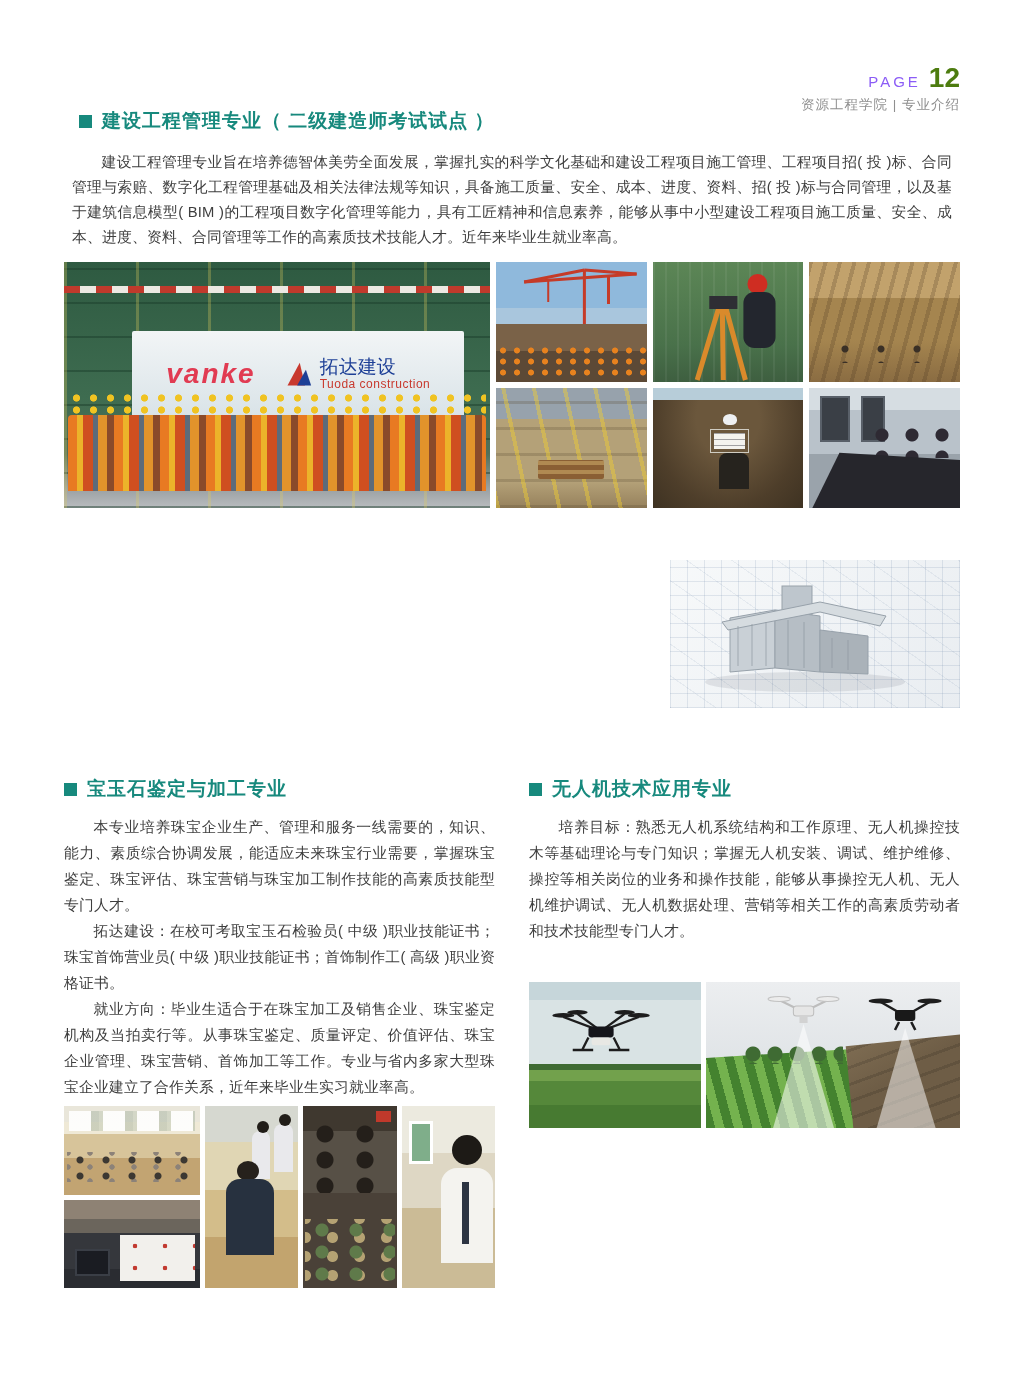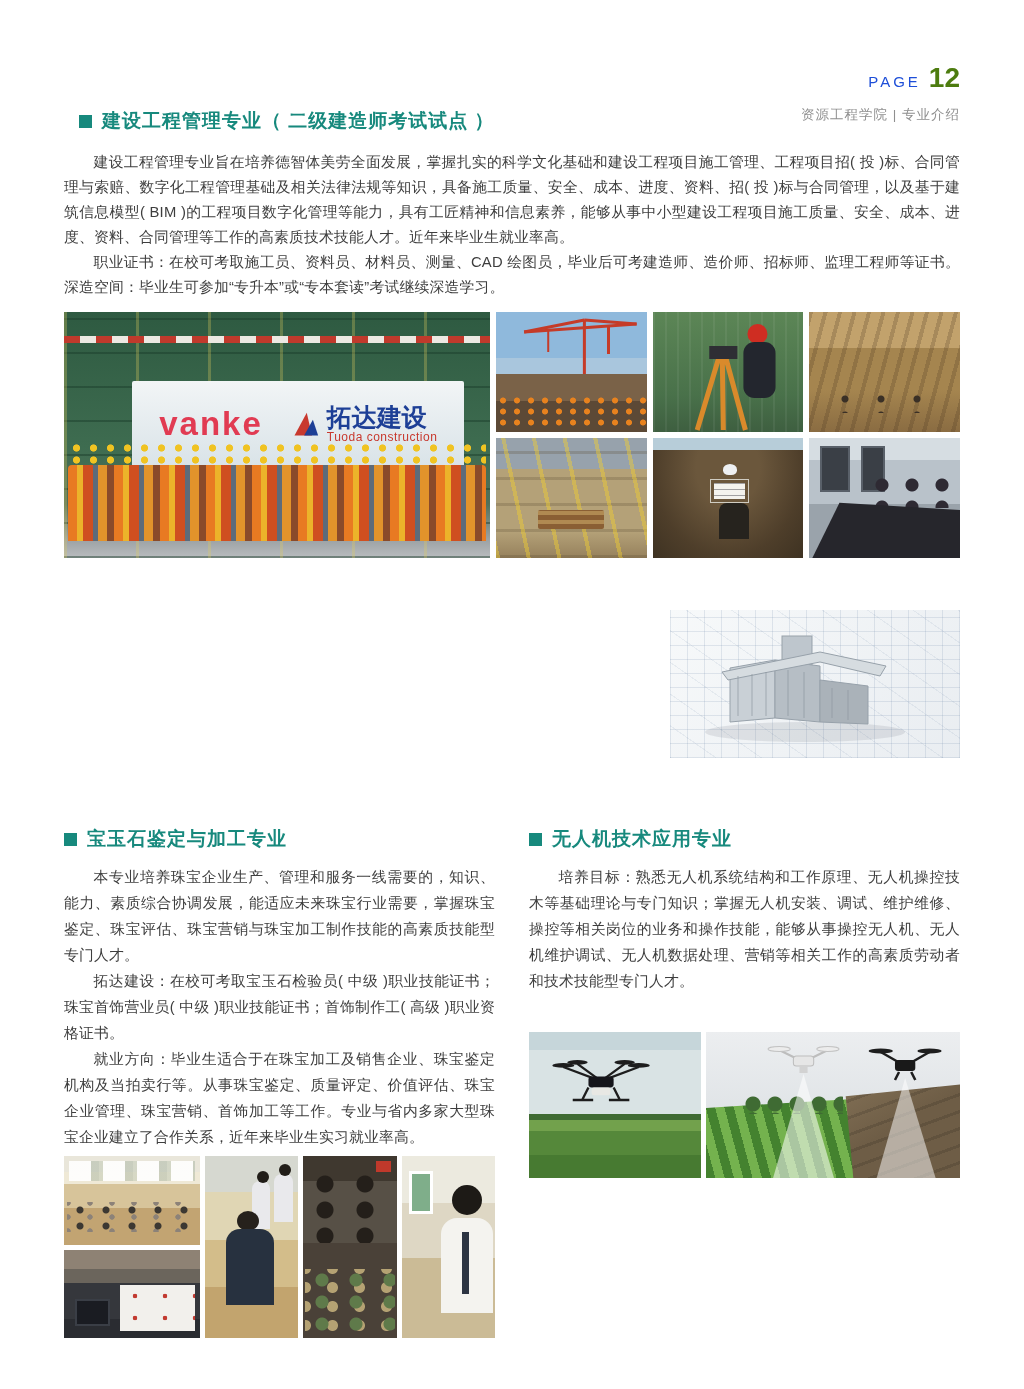--- a/index.html
+++ b/index.html
@@ -3,49 +3,49 @@
 <meta charset="utf-8">
 <style>
   * { box-sizing: border-box; }
   html,body { margin:0; padding:0; background:#ffffff; }
   body { font-family: "Liberation Sans", "DejaVu Sans", sans-serif; }
   .page { position:relative; width:1024px; height:1389px; background:#ffffff; overflow:hidden; }
 
   
   .page-head { position:absolute; top:62px; right:64px; text-align:right; }
   .page-head-top { display:flex; align-items:baseline; justify-content:flex-end; gap:8px; }
-  .page-label { color:#1d4ed8; font-size:15px; letter-spacing:3px; }
+  .page-label { color:#8b5cf6; font-size:15px; letter-spacing:3px; }
   .page-num { color:#4d7c0f; font-size:28px; font-weight:bold; }
-  .page-sub { color:#8f8f8f; font-size:13.5px; margin-top:12px; letter-spacing:1px; }
+  .page-sub { color:#8f8f8f; font-size:13.5px; margin-top:2px; letter-spacing:1px; }
 
   
   .content { padding:0 64px; }
   .sec-heading { display:flex; align-items:center; color:#17897d; font-size:19px; font-weight:bold; letter-spacing:1px; }
   .bullet { width:13px; height:13px; background:#17897d; margin-right:10px; flex:0 0 auto; }
-  .body-text p { margin:0; font-size:14.8px; line-height:25px; color:#3e3e3e; text-align:justify; text-indent:2em; letter-spacing:.2px; }
+  .body-text p { margin:8px; font-size:14.8px; line-height:25px; color:#3e3e3e; text-align:justify; text-indent:2em; letter-spacing:.2px; }
   .sec1-heading { margin-top:108px;padding-left:15px; }
   .sec1-text { margin-top:16px; }
 
   
   .collage1 { margin-top:12px; display:flex; gap:6px; height:246px; }
   .photo { position:relative; overflow:hidden; }
   .photo-main { width:426px; flex:0 0 auto;
     background:
       repeating-linear-gradient(90deg, rgba(223,204,94,.30) 0 3px, rgba(0,0,0,0) 3px 72px),
       repeating-linear-gradient(0deg, rgba(24,58,40,.45) 0 2px, rgba(0,0,0,0) 2px 34px),
       linear-gradient(180deg,#2e5a41 0%,#3e6c50 55%,#53705a 78%,#9aa0a2 92%,#b9bcbf 100%); }
   .stripe-bar { position:absolute; top:24px; left:0; right:0; height:7px;
     background:repeating-linear-gradient(90deg,#c03a2c 0 16px,#ece9e2 16px 32px); }
   .banner { position:absolute; left:16%; top:28%; width:78%; height:35%;
     background:linear-gradient(180deg,#f2f5f6,#d9e3e8); border-radius:2px;
     display:flex; align-items:center; justify-content:center; gap:28px; }
-  .vanke { color:#e13b52; font-size:33px; font-weight:bold; letter-spacing:2px; }
+  .vanke { color:#e13b52; font-size:28px; font-weight:bold; letter-spacing:2px;font-style:italic; }
   .tuoda { display:flex; align-items:center; gap:8px; }
   .tuoda-txt { display:flex; flex-direction:column; line-height:1.1; }
-  .tuoda-cn { color:#1d3f96; font-weight:bold; font-size:25px; }
+  .tuoda-cn { color:#1d3f96; font-weight:normal; font-size:19px; }
   .tuoda-en { color:#c8392e; font-size:12px; letter-spacing:.5px; }
   .calli { position:absolute; left:9%; right:7%; top:65%; height:13%;
     background:repeating-linear-gradient(90deg, rgba(199,62,50,.25) 0 46px, rgba(0,0,0,0) 46px 84px);
     filter:blur(2px); }
   .helmets { position:absolute; left:1%; right:1%; bottom:36%; height:11%;
     background-image:radial-gradient(circle 4px,#f0c322 0 3.2px,rgba(0,0,0,0) 4px);
     background-size:17px 12px; }
   .crowd { position:absolute; left:1%; right:1%; bottom:7%; height:31%; border-radius:4px 4px 0 0;
     background:repeating-linear-gradient(90deg,#e87a22 0 9px,#ecb32a 9px 15px,#cf4f20 15px 25px,#5d6b7a 25px 30px,#e2932b 30px 39px,#8a4a2a 39px 46px); }
 
@@ -169,21 +169,20 @@
   </div>
 
   <div class="content">
 
     <div class="sec-heading sec1-heading">
       <span class="bullet"></span>
       <span>建设工程管理专业（ 二级建造师考试试点 ）</span>
     </div>
     <div class="body-text sec1-text">
       <p>建设工程管理专业旨在培养德智体美劳全面发展，掌握扎实的科学文化基础和建设工程项目施工管理、工程项目招( 投 )标、合同管理与索赔、数字化工程管理基础及相关法律法规等知识，具备施工质量、安全、成本、进度、资料、招( 投 )标与合同管理，以及基于建筑信息模型( BIM )的工程项目数字化管理等能力，具有工匠精神和信息素养，能够从事中小型建设工程项目施工质量、安全、成本、进度、资料、合同管理等工作的高素质技术技能人才。近年来毕业生就业率高。</p>
-      <p>职业证书：在校可考取施工员、资料员、材料员、测量、CAD 绘图员，毕业后可考建造师、造价师、招标师、监理工程师等证书。深造空间：毕业生可参加“专升本”或“专本套读”考试继续深造学习。</p>
     </div>
 
     <div class="collage1">
       <div class="photo photo-main">
         <div class="stripe-bar"></div>
         <div class="banner">
           <span class="vanke">vanke</span>
           <span class="tuoda">
             <svg width="28" height="28" viewBox="0 0 32 30">
               <polygon points="4,28 18,2 24,28" fill="#c8392e"></polygon>

